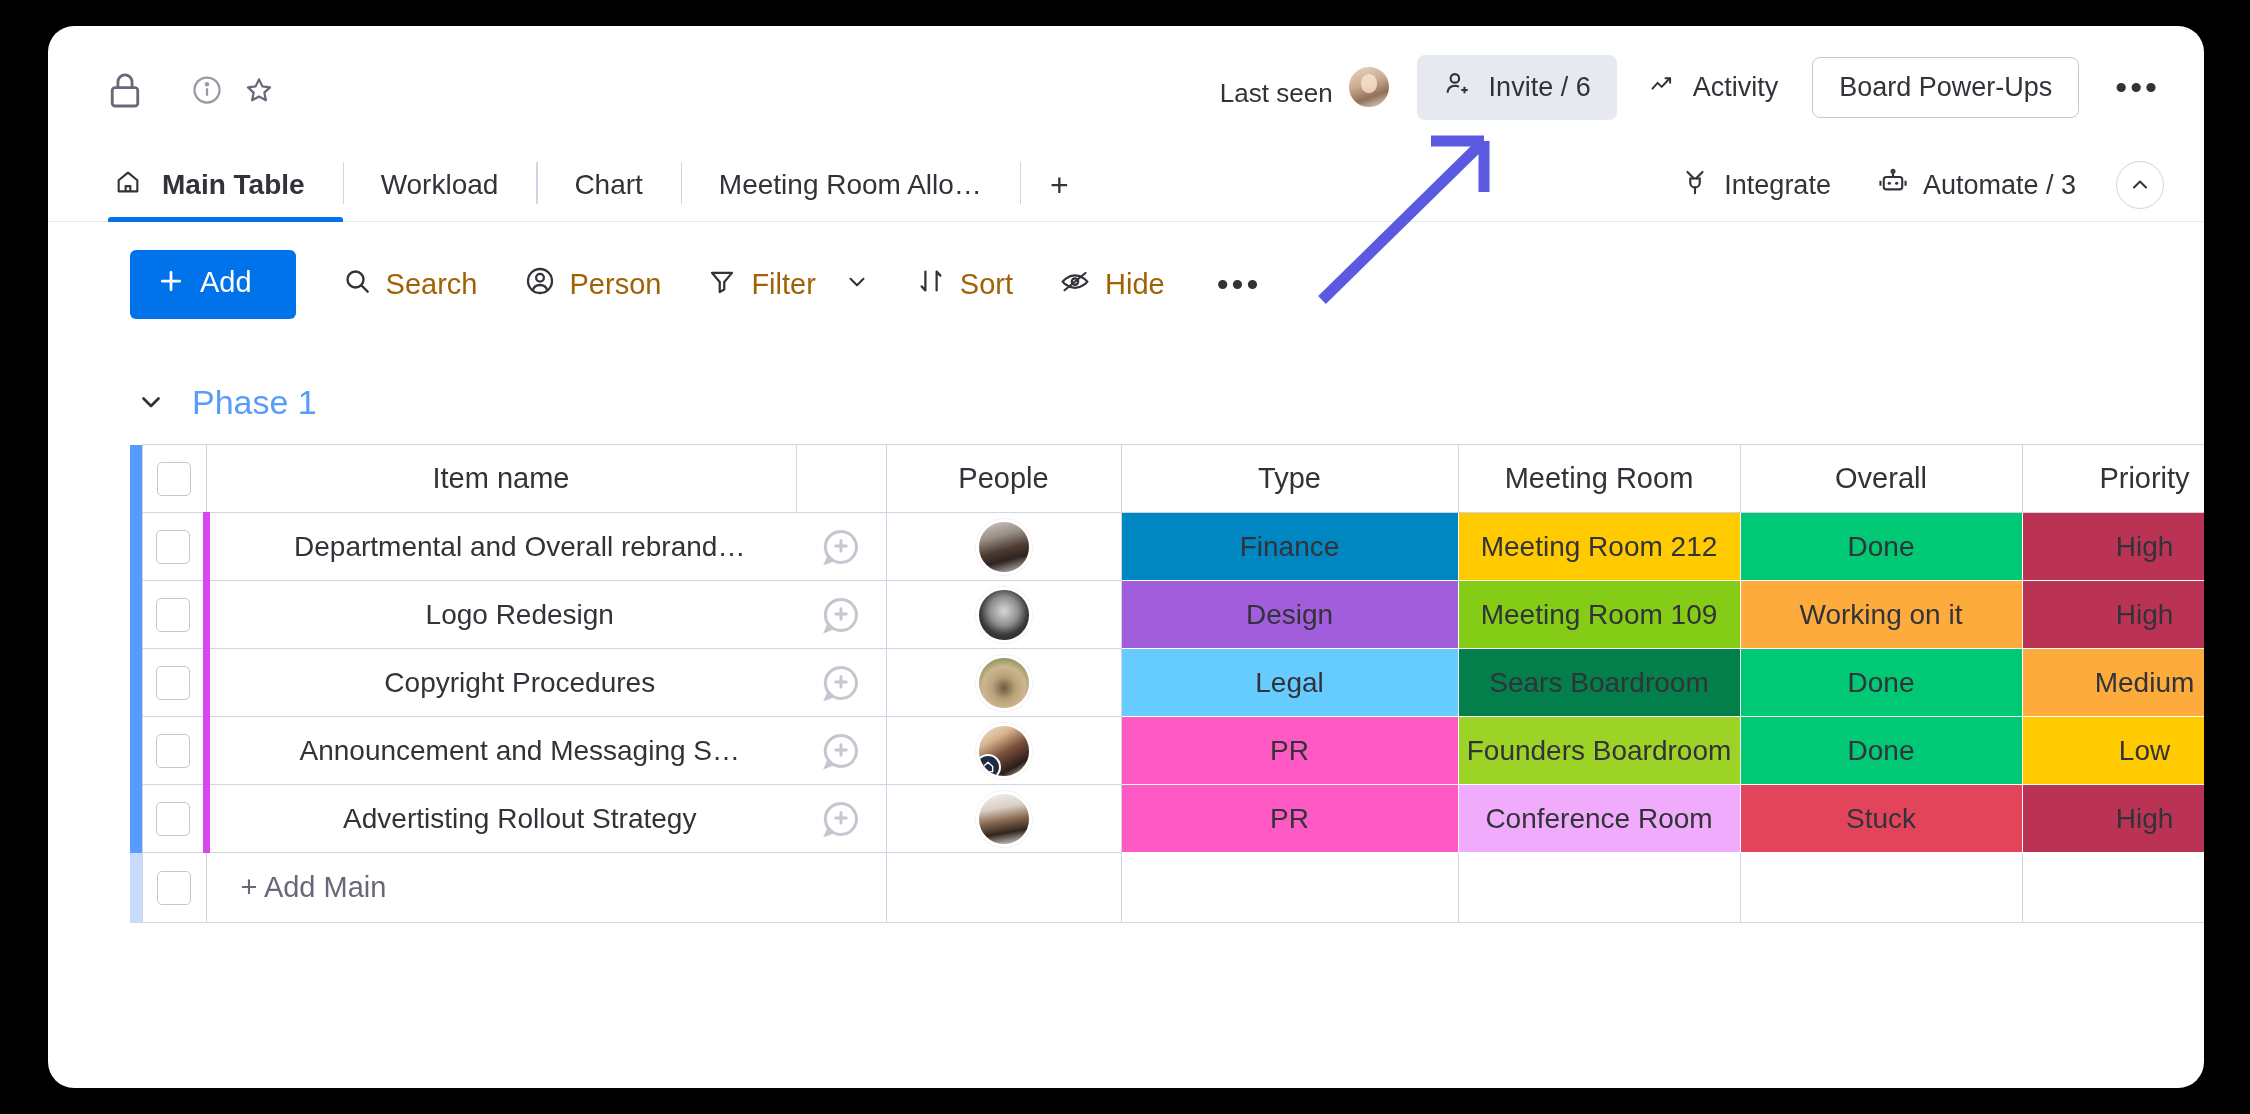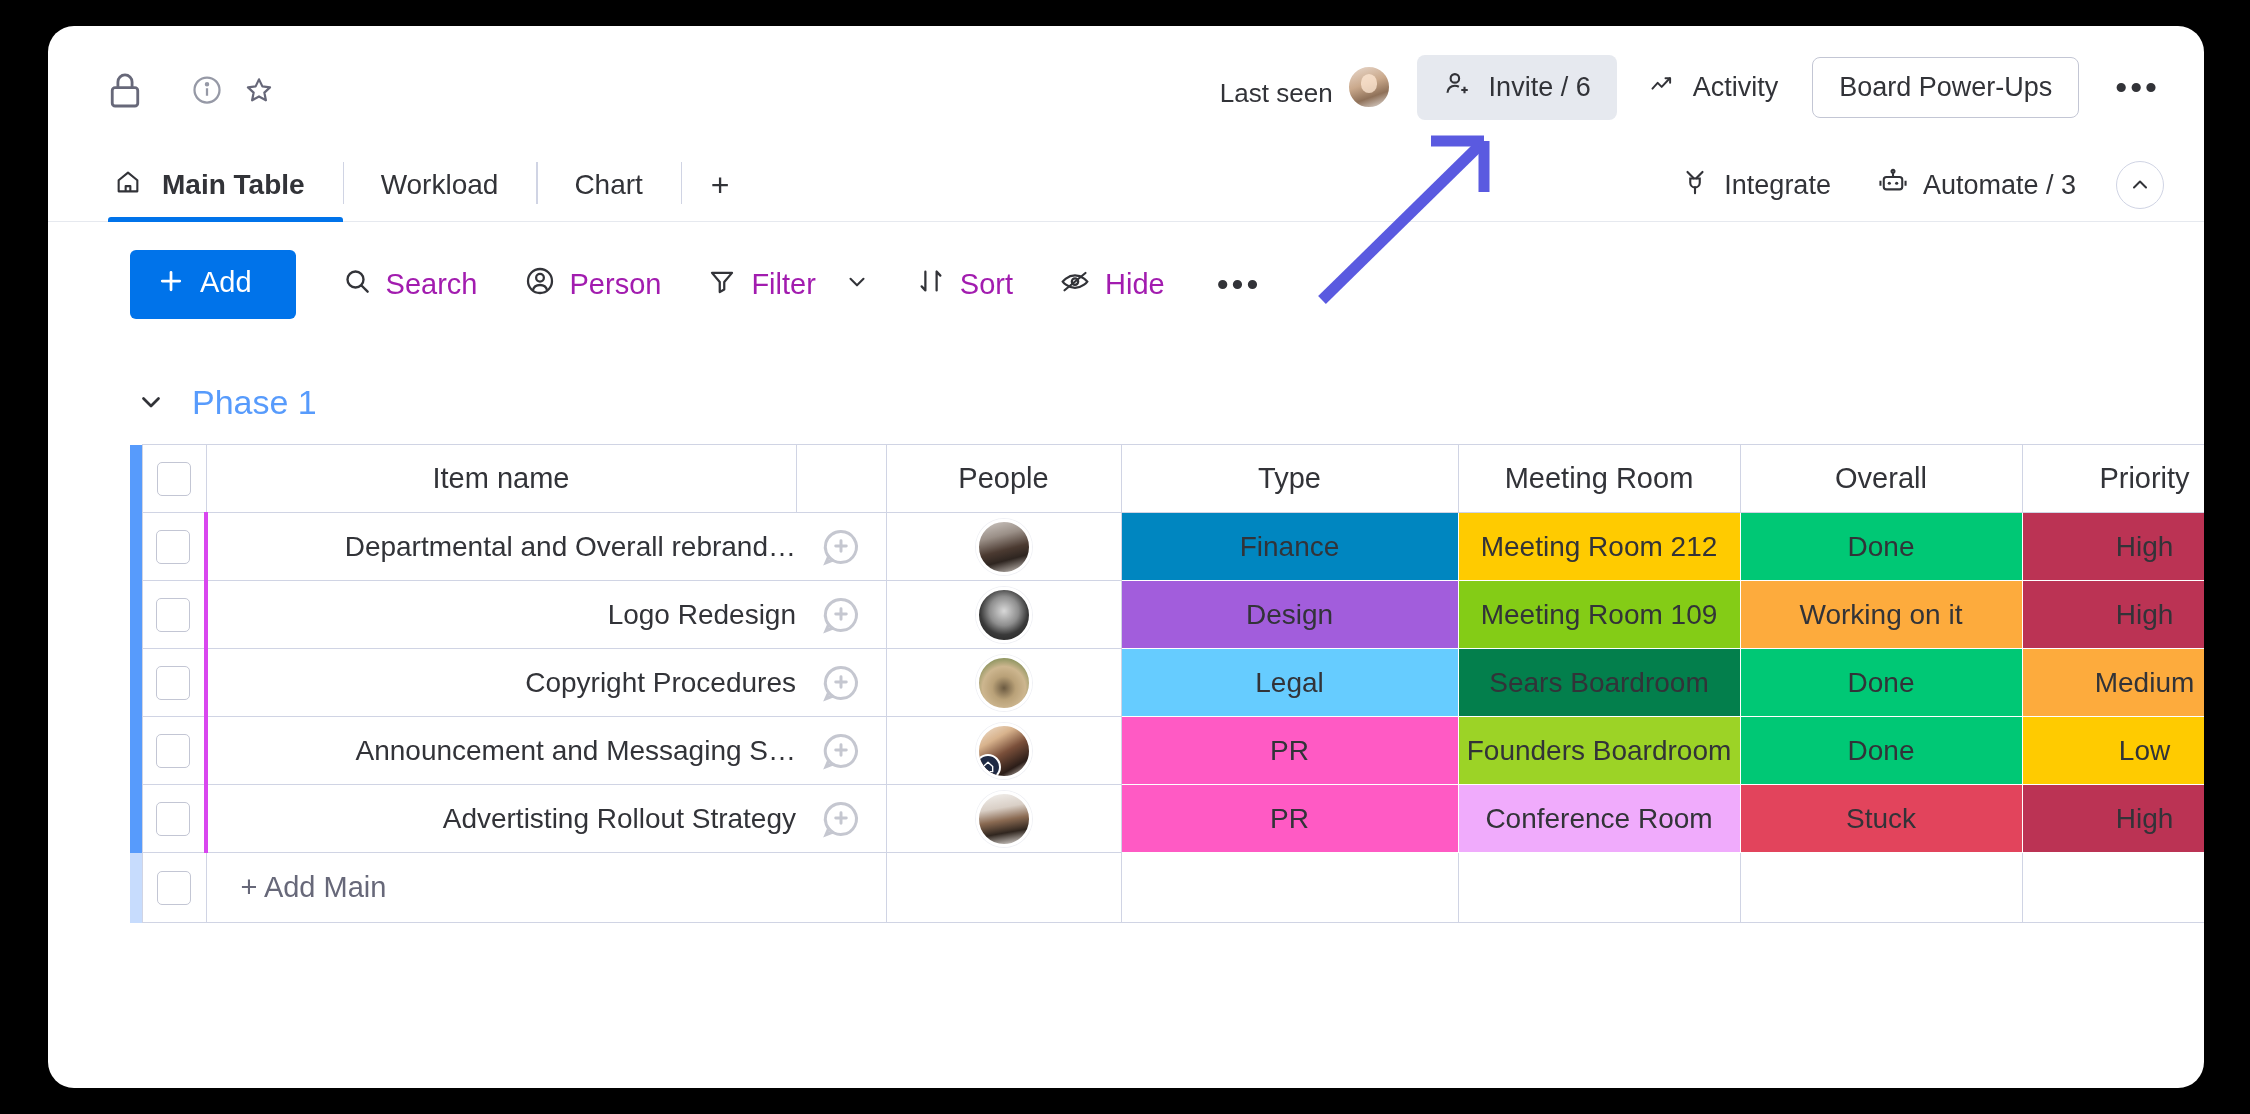--- a/index.html
+++ b/index.html
@@ -129,21 +129,21 @@
     gap: 0;
   }
   .add-btn {
     background: #0073ea; color: #fff; border-radius: 6px;
     padding: 16px 44px 16px 26px; font-size: 29px;
     display: flex; gap: 14px;
     cursor: pointer; white-space: nowrap;
   }
   .tool {
     display: flex; align-items: center; gap: 14px;
-    font-size: 29px; color: #a21caf; margin-left: 46px;
+    font-size: 29px; color: #a16207; margin-left: 46px;
     white-space: nowrap; cursor: pointer;
   }
   .tool .chev { margin-left: 14px; color:#323338; }
   .tool-dots { margin-left: 48px; font-size: 34px; color:#323338; letter-spacing: 3px; line-height:.6; cursor:pointer; padding:6px 4px;}
 
   
   .group-head {
     display: flex; align-items: center; gap: 26px;
     padding: 40px 0 22px 88px;
   }
@@ -178,21 +178,21 @@
   .hrow th.msg-col { border-right: 1px solid #d0d4e4; }
 
   .trow td {
     height: 68px;
     border: 1px solid #d0d4e4;
     background: #fff;
     font-size: 28px; color: #323338;
   }
   .trow td.accent-cell { border: none; background: #579bfc; }
   .trow td.chk-col { border-right: none; }
-  .trow td.name-col { border-left: 4px solid #d946ef; border-right: none; text-align: right; padding-left: 34px; }
+  .trow td.name-col { border-left: 7px solid #d946ef; border-right: none; text-align: center; padding-left: 34px; }
   .trow td.msg-col { border-left: none; }
 
   .chk {
     width: 34px; height: 34px; border: 1.5px solid #c3c6d4;
     border-radius: 5px; background:#fff; margin: 0 auto; cursor: pointer;
   }
   .cell-center { text-align: center; vertical-align: middle; }
   .color-cell { color: #fff; font-size: 28px; text-align: center; vertical-align: middle; border: 1px solid #fff !important; }
 
   .avatar-row {
@@ -280,20 +280,23 @@
             </svg>
           </span>
           <span>Main Table</span>
         </div>
         <div class="tab">
           <span>Workload</span>
         </div>
         <div class="tab">
           <span>Chart</span>
         </div>
+        <div class="tab">
+          <span>Meeting Room Allo…</span>
+        </div>
         <div class="tab tab-add">+</div>
       </div>
 
       <div class="tabbar-right">
         <div class="tb-item">
           <span>
             <svg width="30" height="30" viewBox="0 0 24 24" fill="none" stroke="#323338" stroke-width="1.7" stroke-linecap="round">
               <path d="M6 4l5 5M18 4l-5 5"></path>
               <path d="M8.2 9.2h7.6v3.3a3.8 3.8 0 0 1-7.6 0z"></path>
               <path d="M12 16.3V21"></path>

